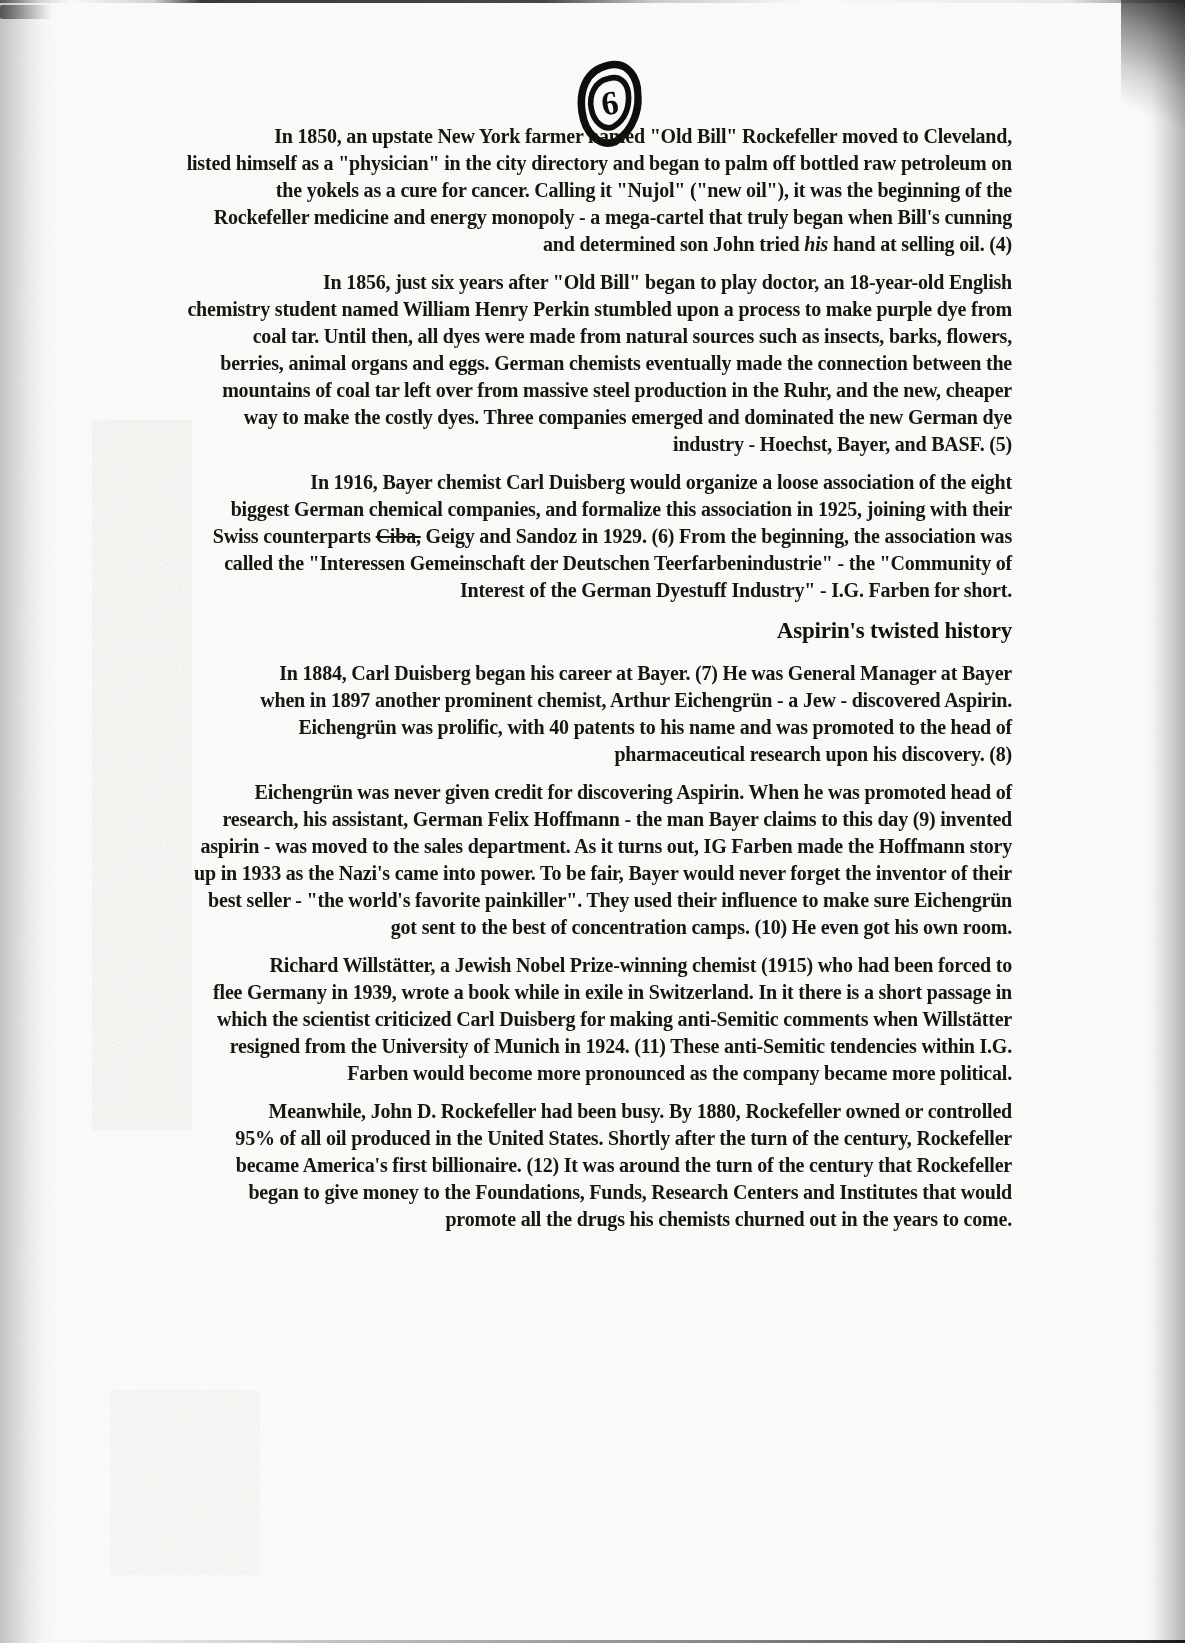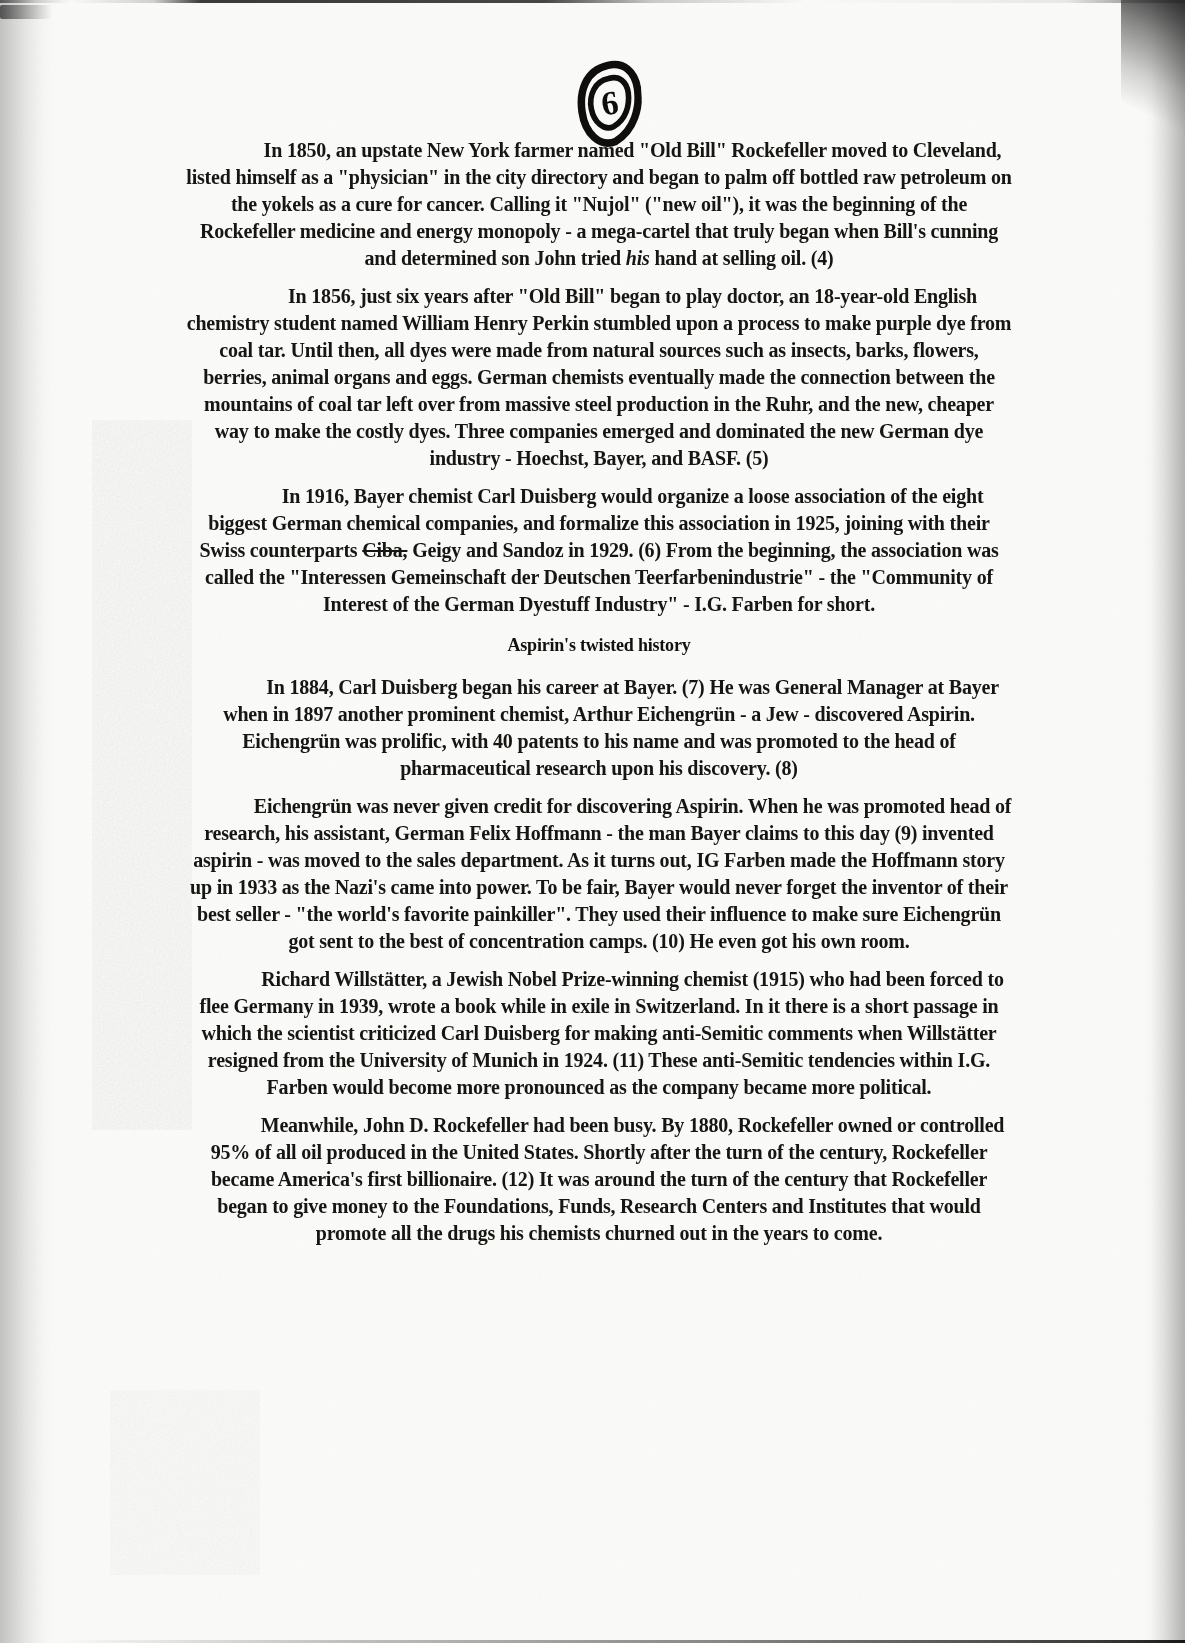--- a/index.html
+++ b/index.html
@@ -64,35 +64,35 @@
   
   .stamp {
     position: absolute; left: 576px; top: 60px; width: 66px; height: 88px;
     transform: rotate(-3deg);
   }
 
   
   #doc-body {
     position: absolute;
     left: 186px;
-    top: 137px;
+    top: 123px;
     width: 826px;
     color: #171511;
     font-weight: bold;
     font-size: 20px;
     line-height: 27px;
     letter-spacing: -0.2px;
-    text-align: center;
+    text-align: right;
   }
   #doc-body p {
     margin: 0 0 11px 0;
     text-indent: 67px;
   }
   #doc-body h2 {
-    font-size: 18px;
+    font-size: 23px;
     line-height: 30px;
     margin: 12px 0 14px 0;
     letter-spacing: -0.2px;
     color: #12100d;
   }
   .italic { font-style: italic; }
   .strike { text-decoration: line-through; }
 </style>
 </head>
 <body>

